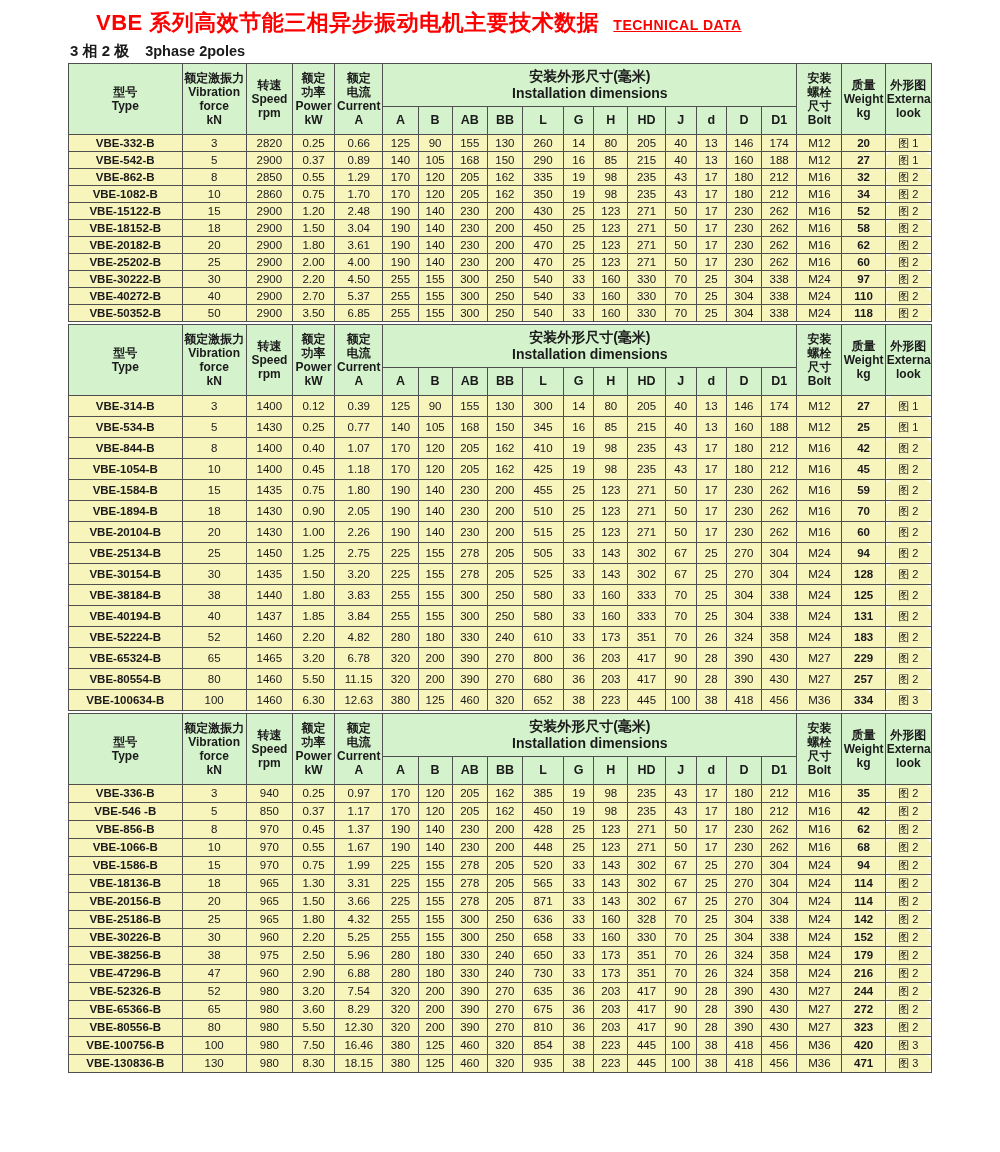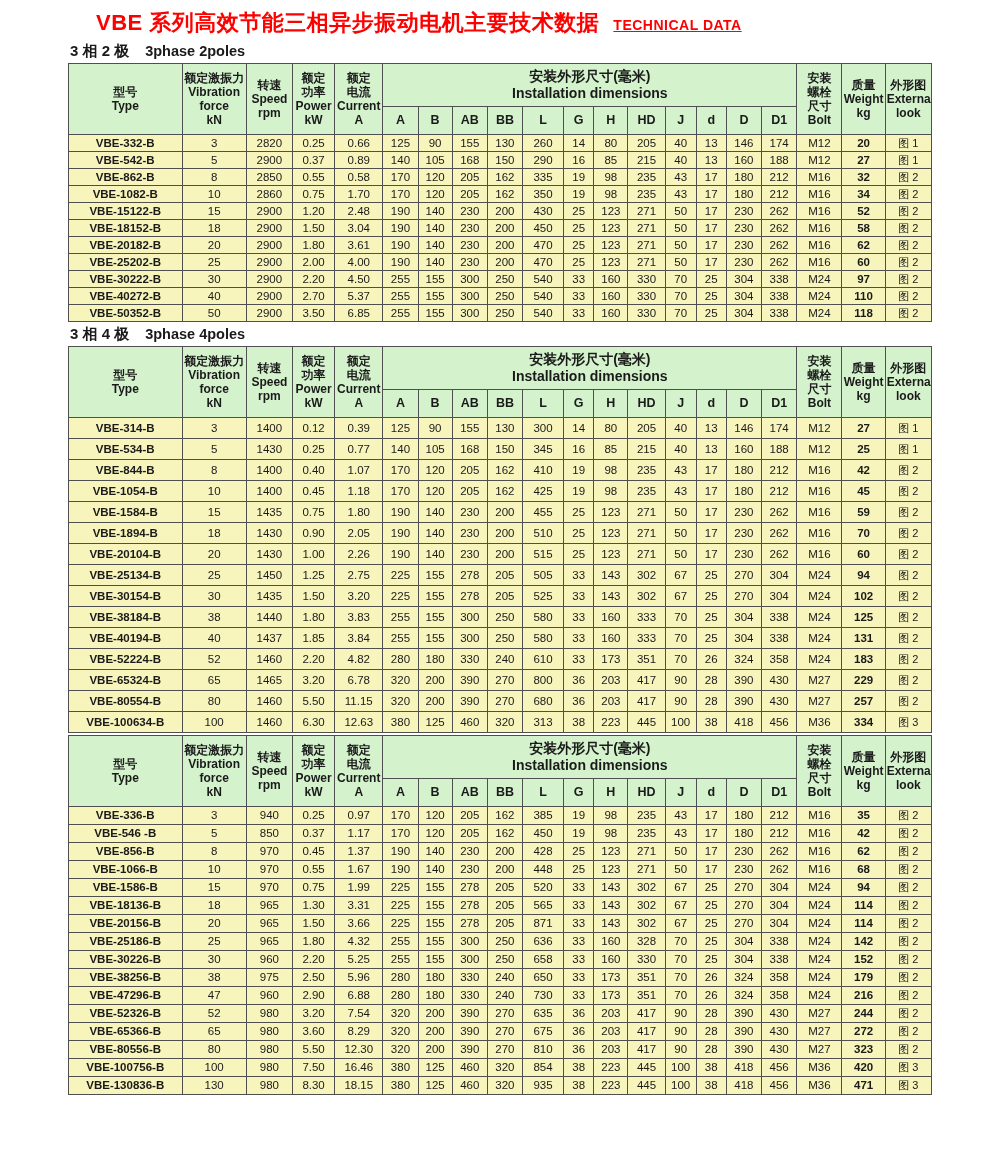--- a/index.html
+++ b/index.html
@@ -43,21 +43,21 @@
   }
   thead tr.top-row th{height:42px;}
   thead tr.dim-row th{height:27px;font-size:12.5px;}
   th.dims{font-size:14px;}
   tbody td{
     background:#f7f4bc;
     font-size:11.5px;line-height:1.1;
   }
   tbody td.c-type{font-weight:bold;font-size:11.5px;}
   tbody td.c-weight{font-weight:bold;}
-  tbody td.c-look{font-size:11px;}
+  tbody td.c-look{font-size:11px;border-radius:8px;}
   .section-0 tbody td{height:16px;}
   .section-1 tbody td{height:20px;}
   .section-2 tbody td{height:17px;}
   section{margin-bottom:2px;}
 </style>
 </head>
 <body>
 
 <div class="page">
   <div class="title-row">
@@ -181,21 +181,21 @@
               <td class="c-D1">188</td>
               <td class="c-bolt">M12</td>
               <td class="c-weight">27</td>
               <td class="c-look">图 1</td>
             </tr>
             <tr>
               <td class="c-type">VBE-862-B</td>
               <td class="c-force">8</td>
               <td class="c-speed">2850</td>
               <td class="c-power">0.55</td>
-              <td class="c-current">0.58</td>
+              <td class="c-current">1.29</td>
               <td class="c-A">170</td>
               <td class="c-B">120</td>
               <td class="c-AB">205</td>
               <td class="c-BB">162</td>
               <td class="c-L">335</td>
               <td class="c-G">19</td>
               <td class="c-H">98</td>
               <td class="c-HD">235</td>
               <td class="c-J">43</td>
               <td class="c-d">17</td>
@@ -379,23 +379,20 @@
               <td class="c-D1">338</td>
               <td class="c-bolt">M24</td>
               <td class="c-weight">118</td>
               <td class="c-look">图 2</td>
             </tr>
           </tbody>
     </table>
   </section>
 
   <section class="section-1">
-    <div class="section-label">
-      <span class="zh">3 相 4 极</span><span class="en" style="margin-left: 16px;">3phase 4poles</span>
-    </div>
     <table>
       <colgroup>
         <col style="width:113px">
             <col style="width:64px">
             <col style="width:46px">
             <col style="width:42px">
             <col style="width:48px">
         <col style="width:35px">
             <col style="width:34px">
             <col style="width:35px">
@@ -648,21 +645,21 @@
               <td class="c-BB">205</td>
               <td class="c-L">525</td>
               <td class="c-G">33</td>
               <td class="c-H">143</td>
               <td class="c-HD">302</td>
               <td class="c-J">67</td>
               <td class="c-d">25</td>
               <td class="c-D">270</td>
               <td class="c-D1">304</td>
               <td class="c-bolt">M24</td>
-              <td class="c-weight">102</td>
+              <td class="c-weight">128</td>
               <td class="c-look">图 2</td>
             </tr>
             <tr>
               <td class="c-type">VBE-38184-B</td>
               <td class="c-force">38</td>
               <td class="c-speed">1440</td>
               <td class="c-power">1.80</td>
               <td class="c-current">3.83</td>
               <td class="c-A">255</td>
               <td class="c-B">155</td>
@@ -771,21 +768,21 @@
             <tr>
               <td class="c-type">VBE-100634-B</td>
               <td class="c-force">100</td>
               <td class="c-speed">1460</td>
               <td class="c-power">6.30</td>
               <td class="c-current">12.63</td>
               <td class="c-A">380</td>
               <td class="c-B">125</td>
               <td class="c-AB">460</td>
               <td class="c-BB">320</td>
-              <td class="c-L">313</td>
+              <td class="c-L">652</td>
               <td class="c-G">38</td>
               <td class="c-H">223</td>
               <td class="c-HD">445</td>
               <td class="c-J">100</td>
               <td class="c-d">38</td>
               <td class="c-D">418</td>
               <td class="c-D1">456</td>
               <td class="c-bolt">M36</td>
               <td class="c-weight">334</td>
               <td class="c-look">图 3</td>

